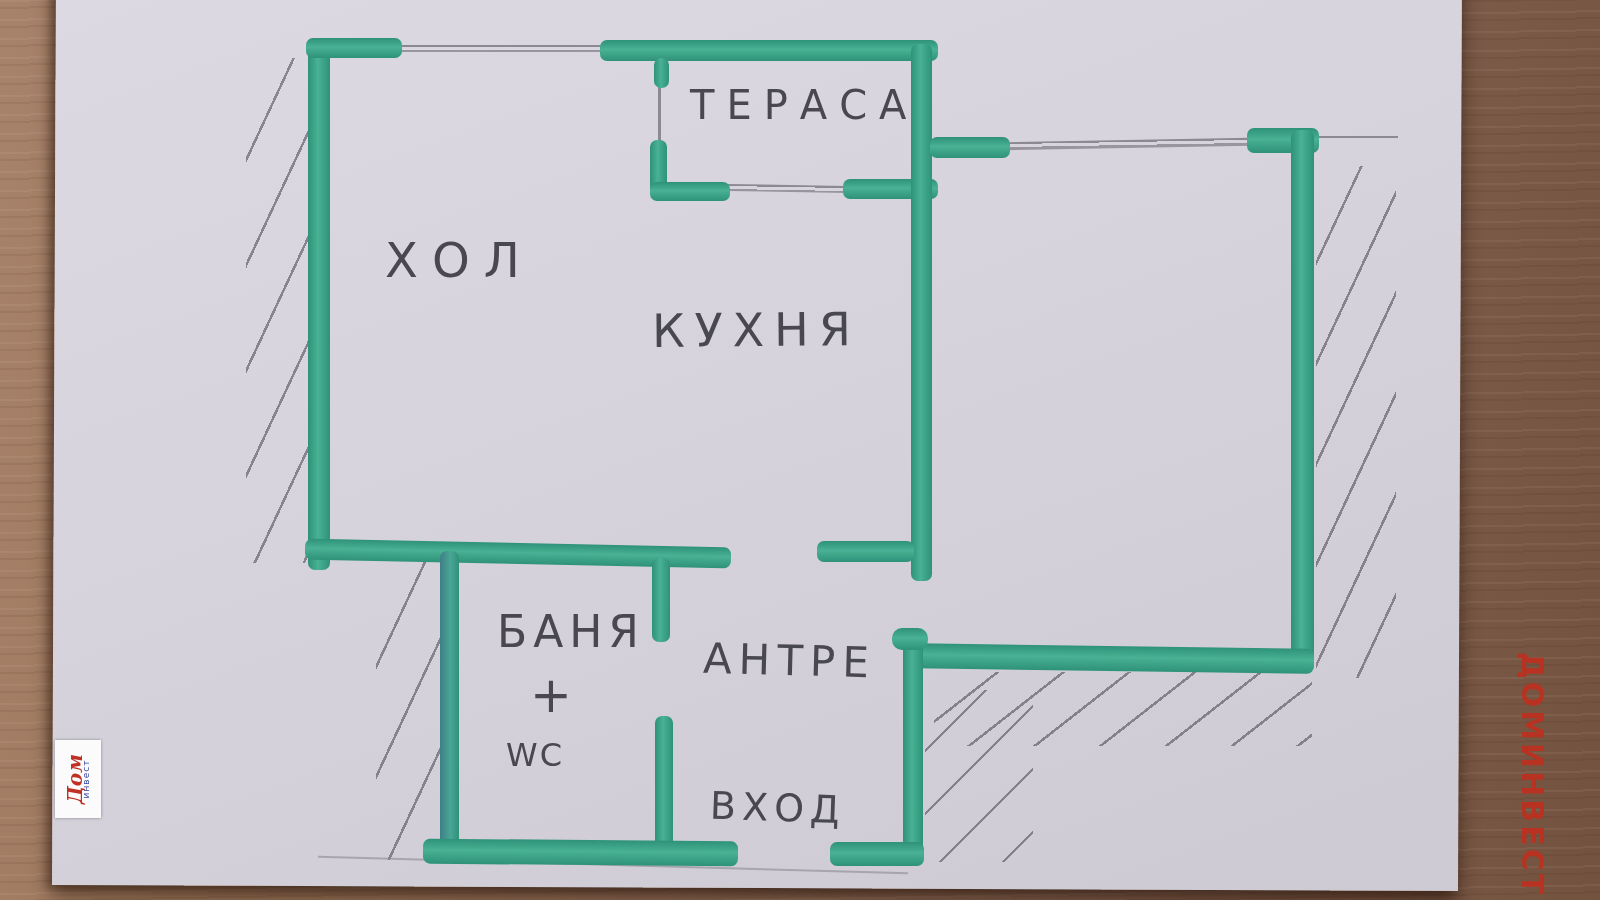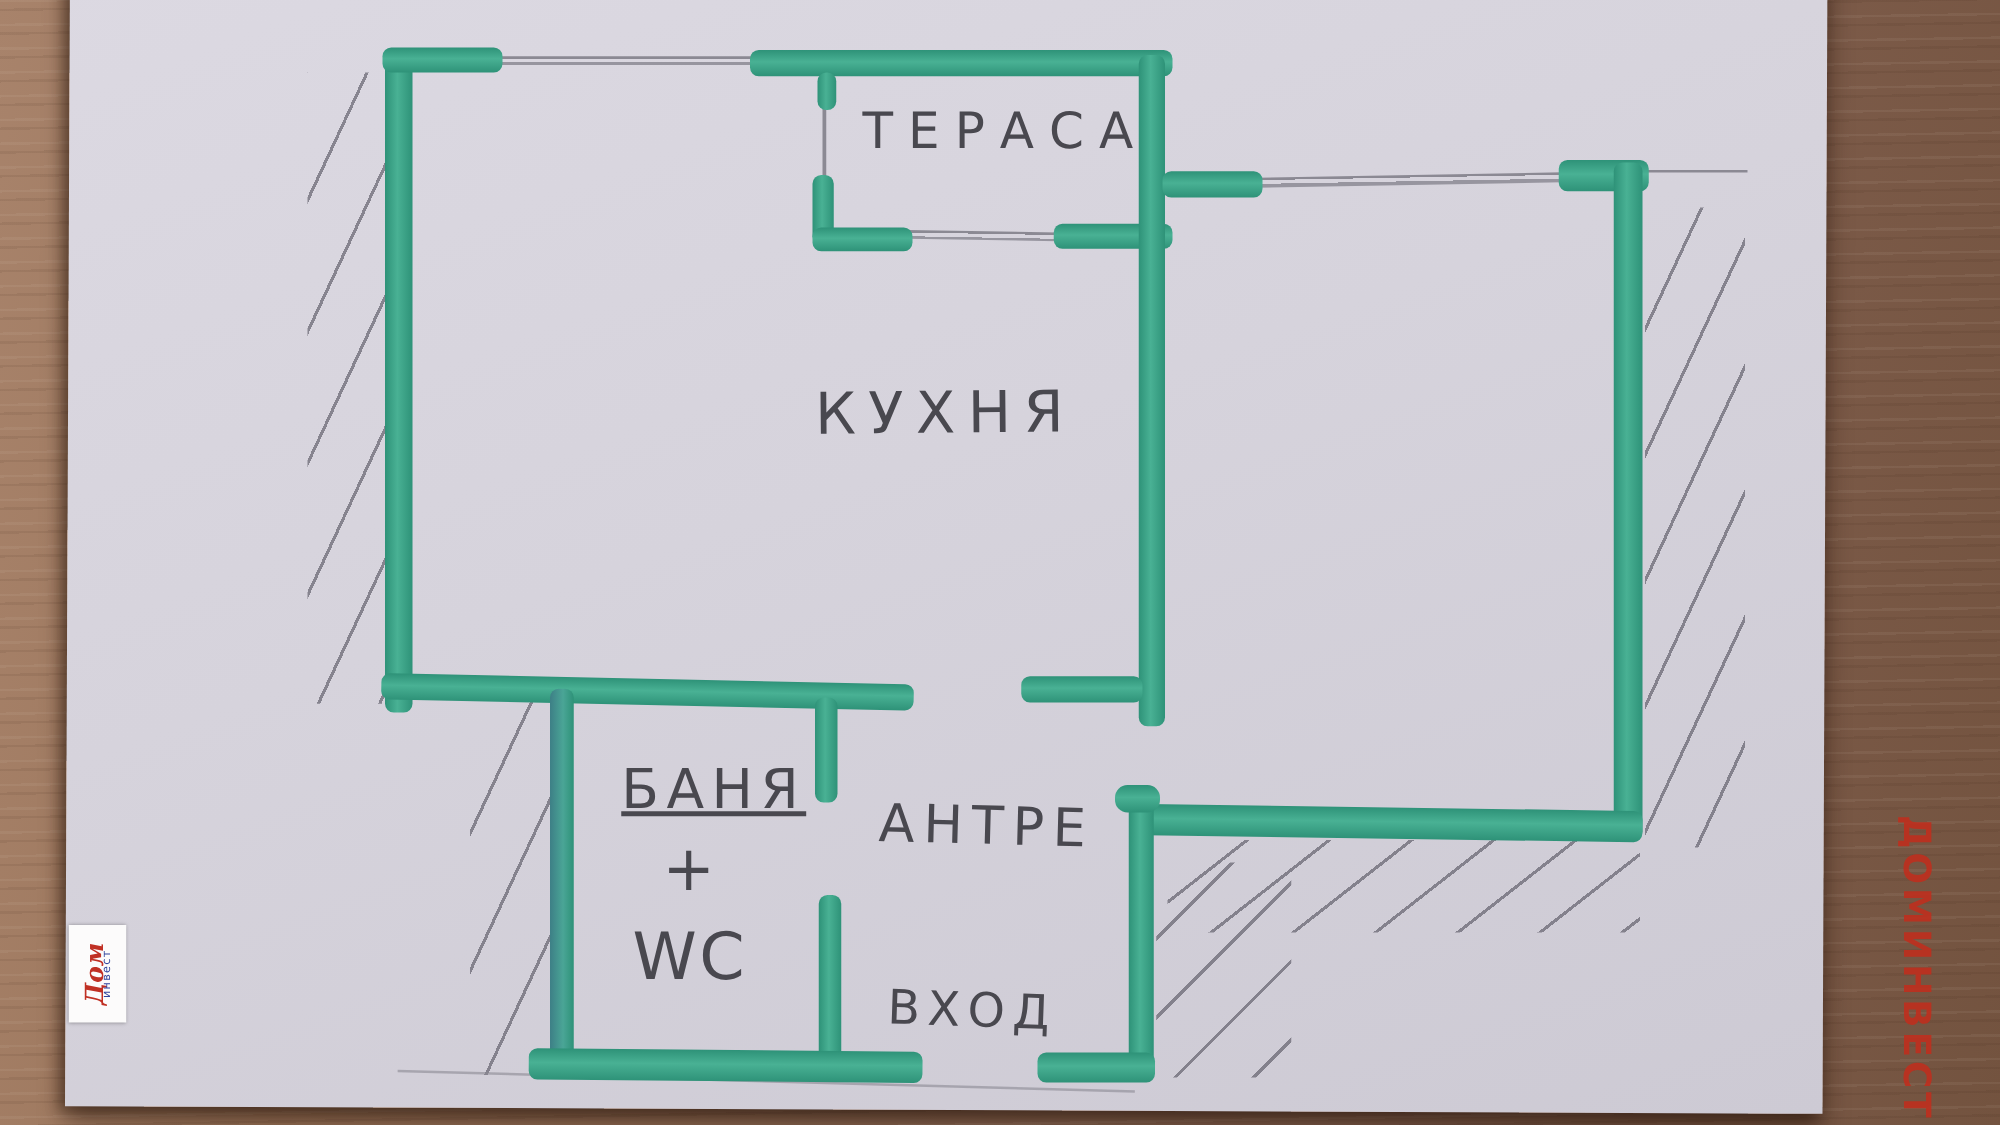--- a/index.html
+++ b/index.html
@@ -98,24 +98,25 @@
   <div class="wall h" style="left:892px;top:628px;width:36px;height:22px;border-radius:10px;"></div>
   <div class="wall h" style="left:305px;top:543px;width:426px;height:21px;transform:rotate(1.2deg);"></div>
   <div class="wall h" style="left:817px;top:541px;width:97px;height:21px;"></div>
   <div class="wall v bluish" style="left:440px;top:551px;width:19px;height:312px;"></div>
   <div class="wall v" style="left:652px;top:558px;width:18px;height:84px;"></div>
   <div class="wall v" style="left:655px;top:716px;width:18px;height:146px;"></div>
   <div class="wall h" style="left:423px;top:840px;width:315px;height:25px;transform:rotate(0.5deg);"></div>
   <div class="wall h" style="left:830px;top:842px;width:94px;height:24px;"></div>
 
   <div class="label" style="left:690px;top:82px;font-size:40px;letter-spacing:12px;">ТЕРАСА</div>
+  <div class="label" style="left:385px;top:232px;font-size:48px;letter-spacing:14px;">ХОЛ</div>
   <div class="label" style="left:652px;top:303px;font-size:46px;letter-spacing:10px;transform:rotate(-0.5deg);">КУХНЯ</div>
-  <div class="label" style="left:497px;top:606px;font-size:44px;letter-spacing:6px;text-decoration:underline;">БАНЯ</div>
+  <div class="label" style="left:497px;top:606px;font-size:44px;letter-spacing:6px;">БАНЯ</div>
   <div class="label" style="left:530px;top:666px;font-size:50px;">+</div>
-  <div class="label" style="left:506px;top:736px;font-size:52px;letter-spacing:2px;">WC</div>
+  <div class="label" style="left:506px;top:736px;font-size:32px;letter-spacing:2px;">WC</div>
   <div class="label" style="left:703px;top:636px;font-size:42px;letter-spacing:7px;transform:rotate(1.5deg);">АНТРЕ</div>
   <div class="label" style="left:710px;top:786px;font-size:38px;letter-spacing:6px;transform:rotate(2deg);">ВХОД</div>
 
   <div class="logo">
     <div class="logo-inner">
       <span class="logo-word1">Дом</span>
       <span class="logo-word2">инвест</span>
     </div>
   </div>
   <div class="watermark">ДОМИНВЕСТ</div>

